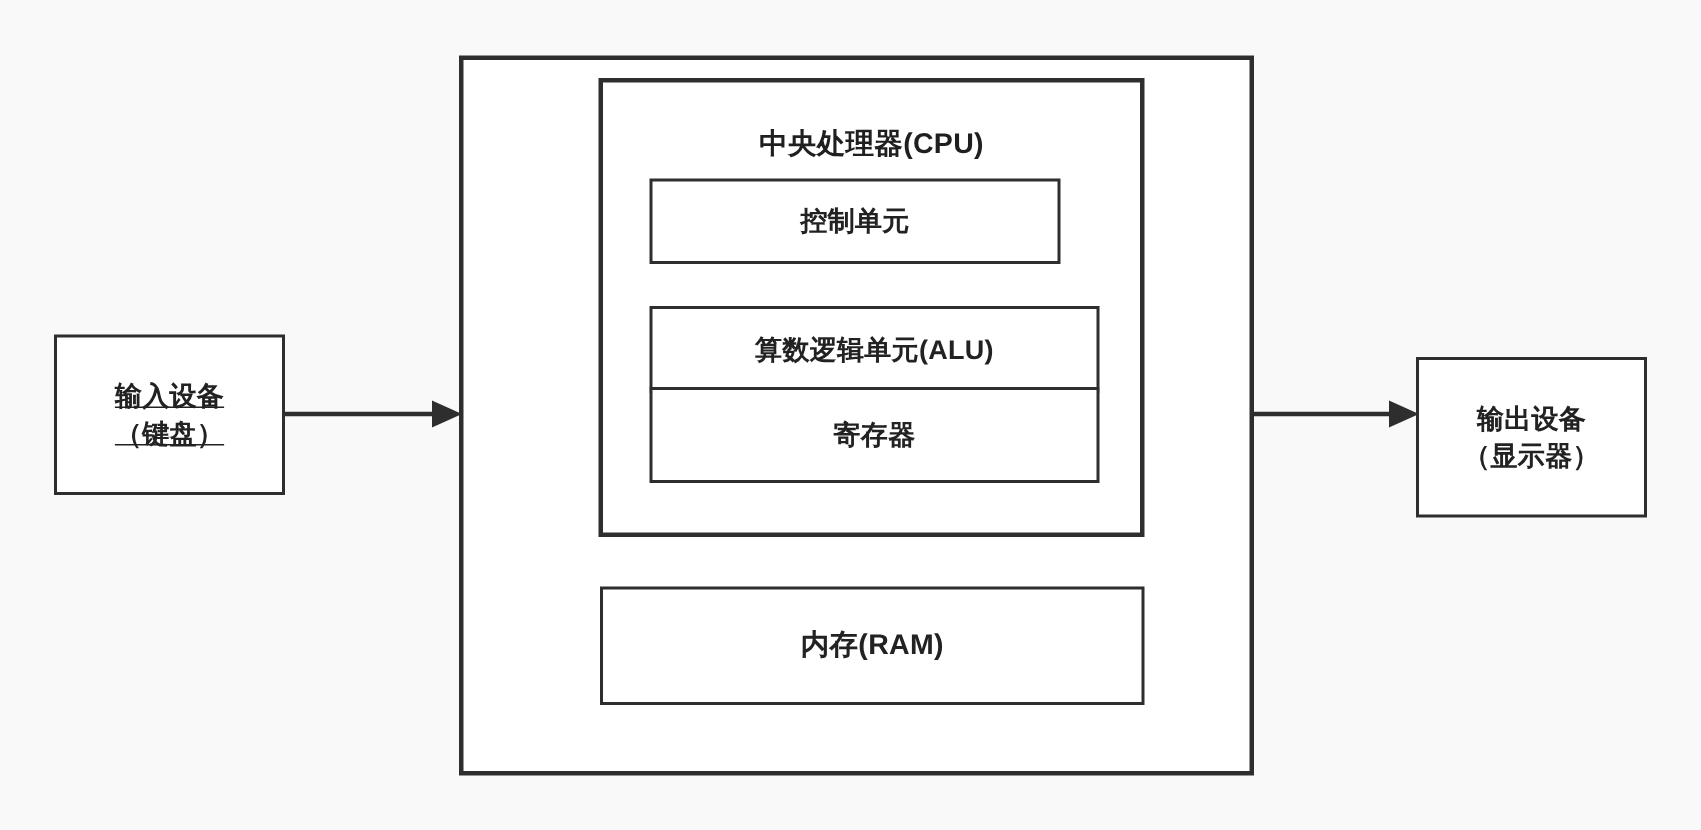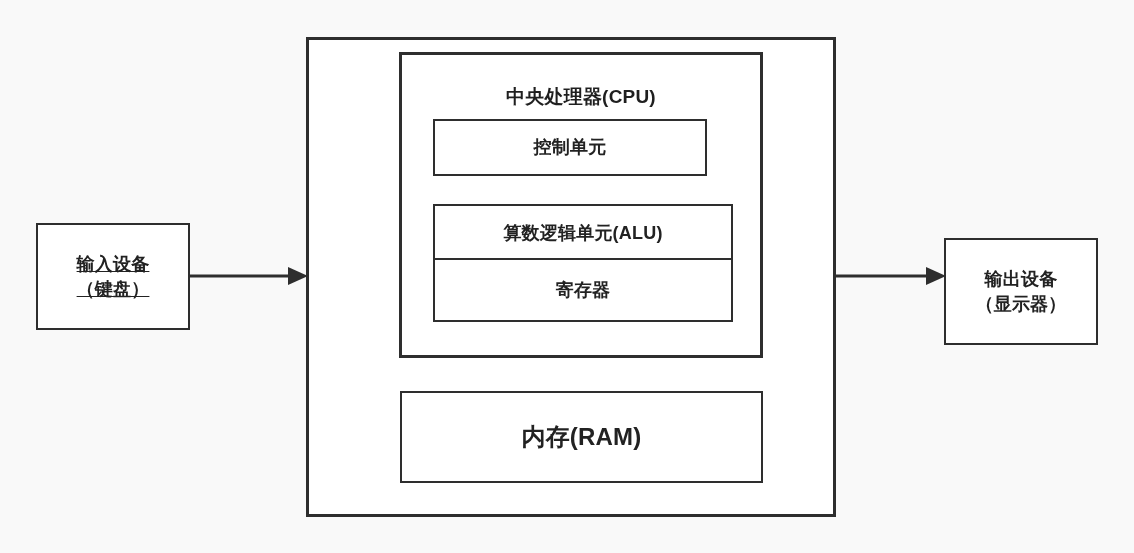--- a/index.html
+++ b/index.html
@@ -82,22 +82,22 @@
     top: 258px;
     width: 300px;
     height: 64px;
     font-size: 18px;
   }
   
   #memory-box {
     left: 400px;
     top: 391px;
     width: 363px;
-    height: 92px;
-    font-size: 24px;
+    height: 79px;
+    font-size: 19px;
   }
   
   #input-device-box {
     left: 36px;
     top: 223px;
     width: 154px;
     height: 107px;
     font-size: 18px;
     text-decoration: underline;
   }

